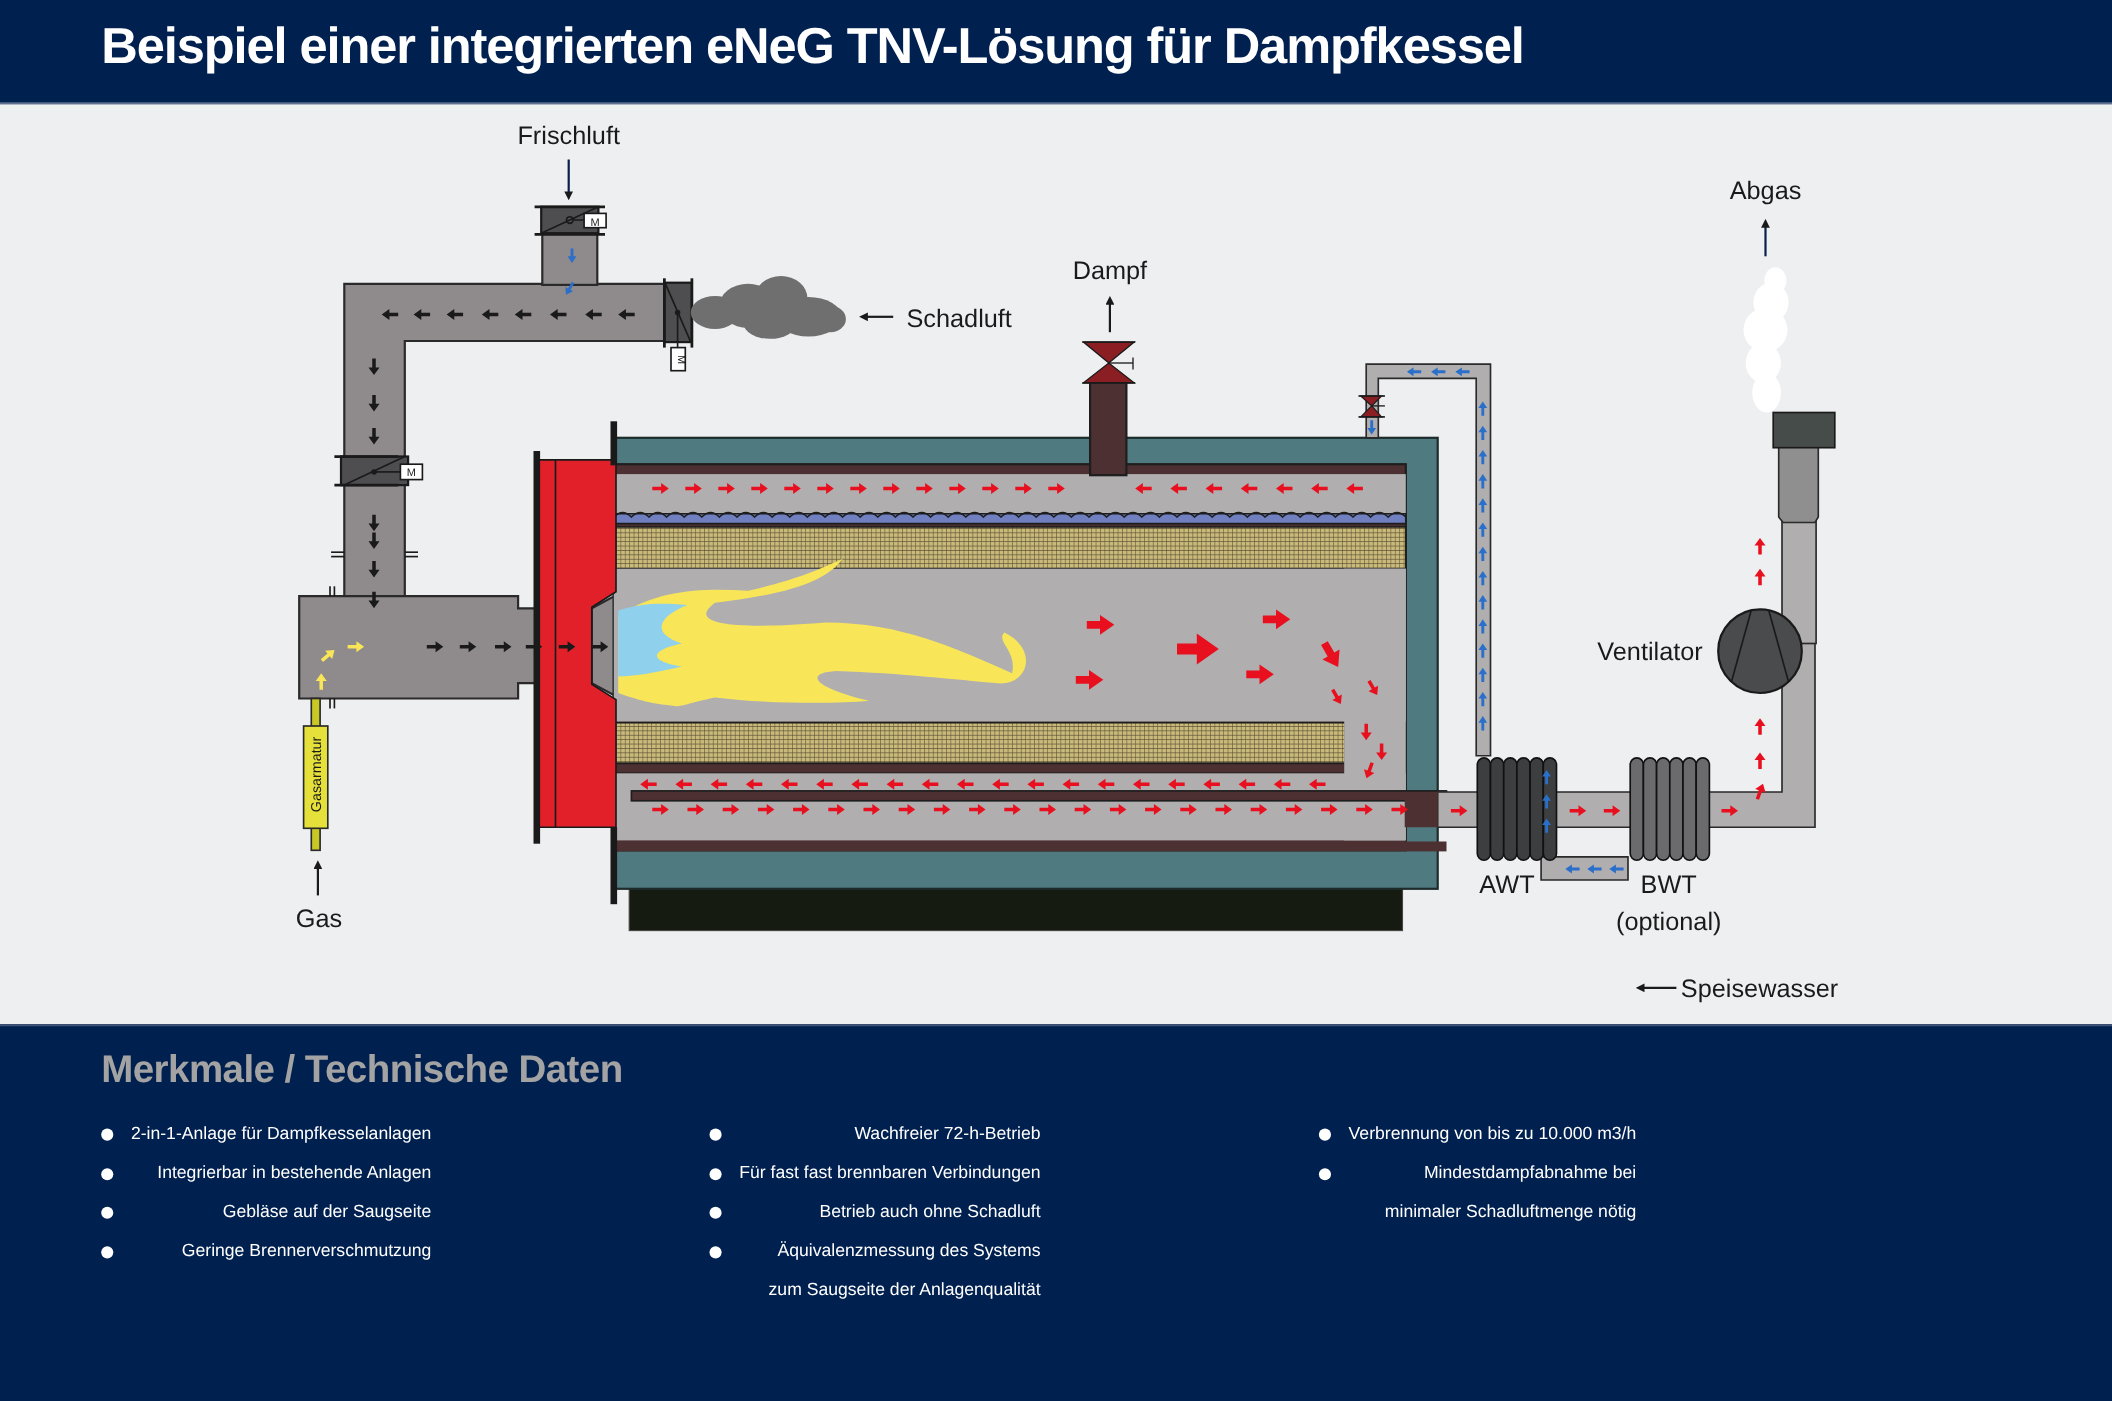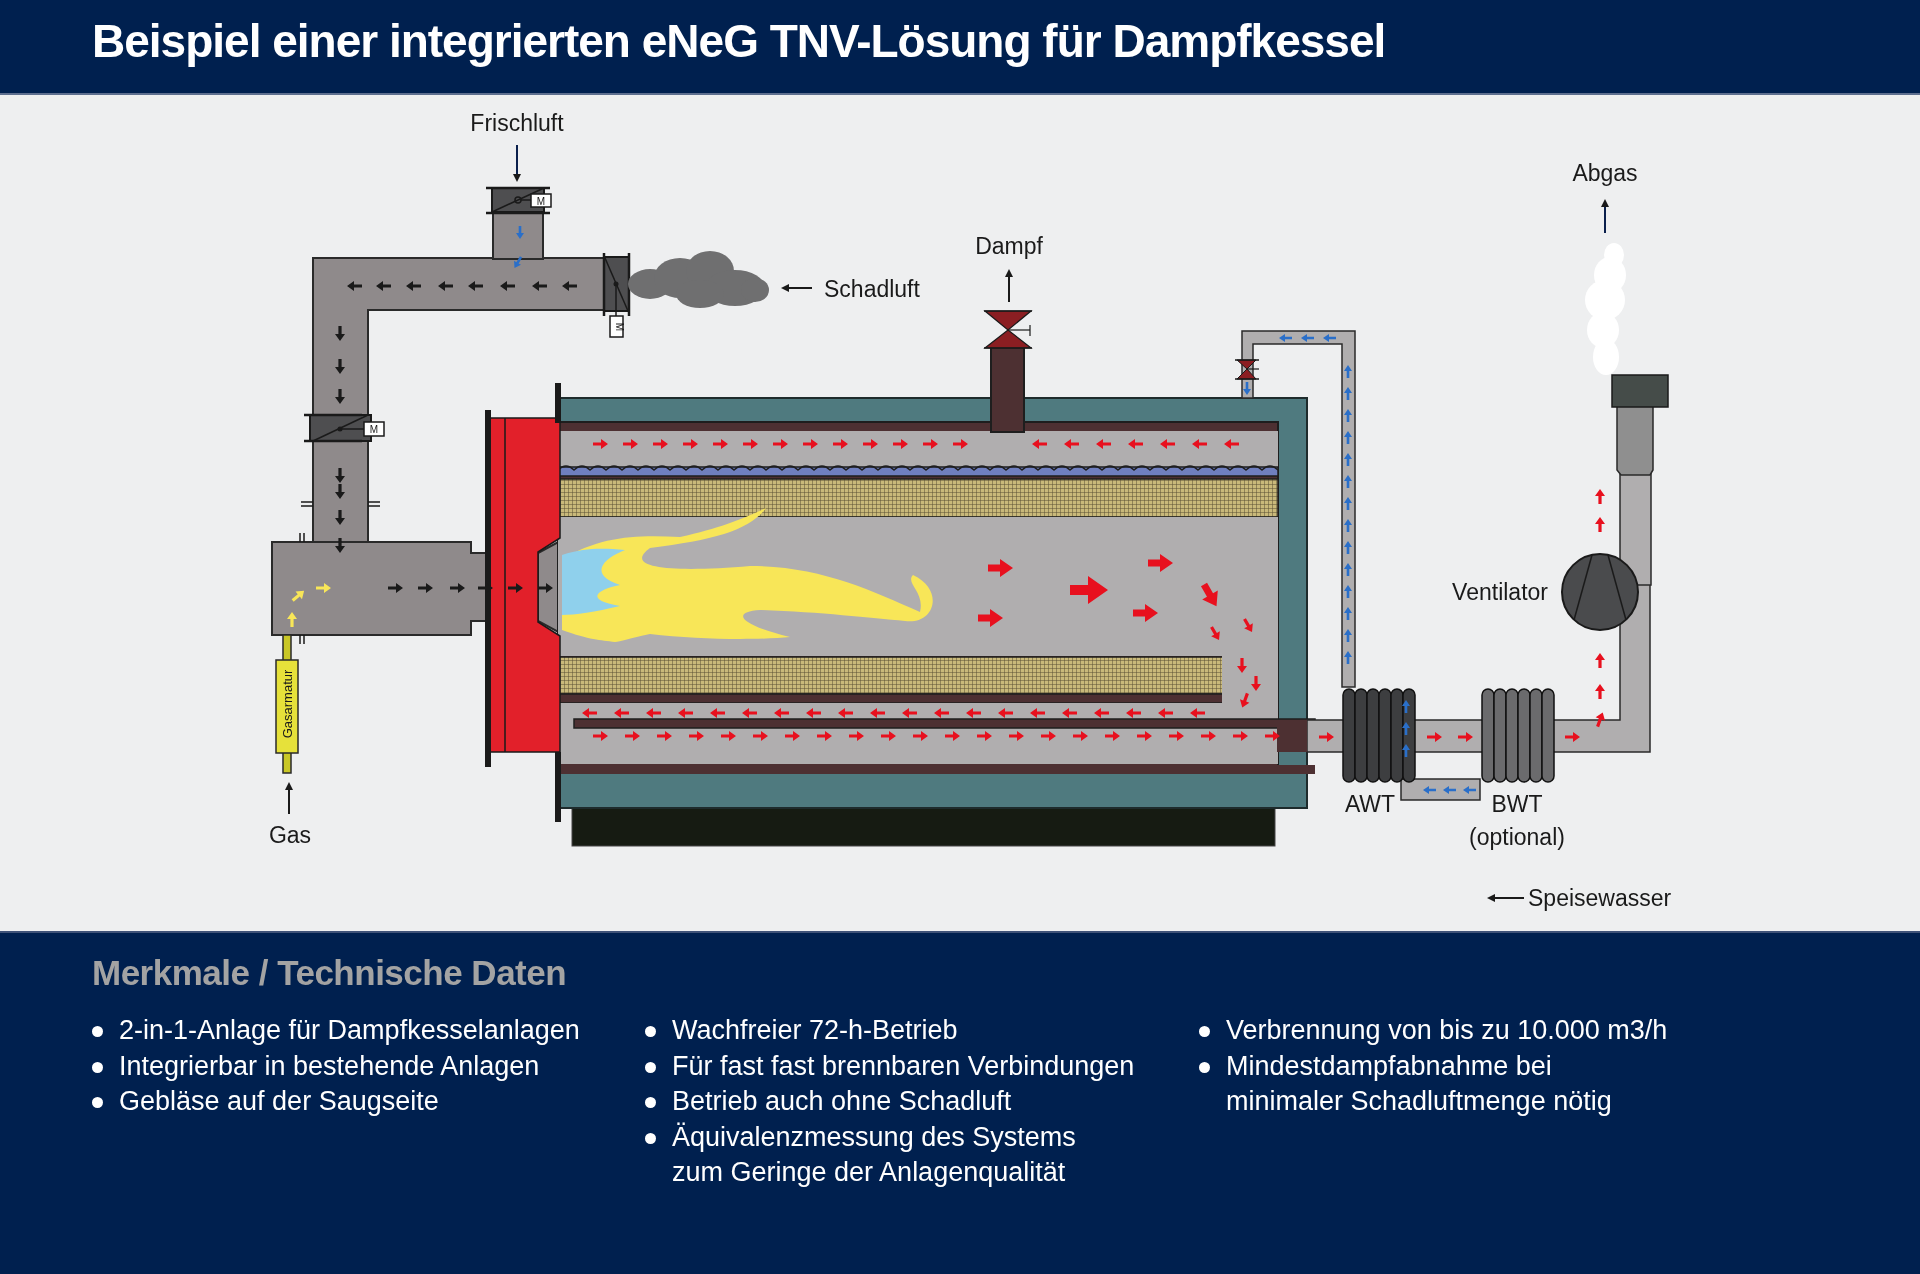--- a/index.html
+++ b/index.html
@@ -3,21 +3,21 @@
 <meta charset="utf-8">
 <style>
   html,body{margin:0;padding:0;}
   body{width:1920px;height:1274px;position:relative;overflow:hidden;background:#eeeff0;font-family:"Liberation Sans","DejaVu Sans",sans-serif;}
   .header{position:absolute;left:0;top:0;width:1920px;height:93px;background:#00204f;border-bottom:2px solid #5e6f8f;}
   .header h1{position:absolute;left:92px;top:14px;margin:0;color:#fff;font-size:46px;font-weight:bold;letter-spacing:-1px;white-space:nowrap;text-align:center;}
   .panel{position:absolute;left:0;top:95px;width:1920px;height:836px;background:#eeeff0;}
   .panel svg{position:absolute;left:0;top:0;}
   .footer{position:absolute;left:0;top:931px;width:1920px;height:343px;background:#00204f;border-top:2px solid #3f5278;}
   .footer h2{position:absolute;left:92px;top:20px;margin:0;color:#a3a3a3;font-size:35px;font-weight:bold;letter-spacing:-0.5px;white-space:nowrap;}
-  .col{position:absolute;top:80px;margin:0;padding:0;list-style:none;color:#fff;font-size:27px;}
+  .col{position:absolute;top:80px;margin:0;padding:0;list-style:none;color:#fff;font-size:16px;text-align:right;}
   .col li{position:relative;height:35.5px;line-height:35.5px;padding-left:27px;white-space:nowrap;}
   .col li .dot{position:absolute;left:0;top:13px;width:11px;height:11px;border-radius:50%;background:#fff;}
   .lbl{font-family:"Liberation Sans","DejaVu Sans",sans-serif;fill:#1a1a1a;font-size:23px;}
 </style>
 </head>
 <body>
 
 <div class="header">
   <h1>Beispiel einer integrierten eNeG TNV-Lösung für Dampfkessel</h1>
 </div>
@@ -379,26 +379,27 @@
   <text class="lbl" x="1528" y="906">Speisewasser</text>
 </svg>
 </div>
 
 <div class="footer">
   <h2>Merkmale / Technische Daten</h2>
   <ul class="col" id="col0" style="left:92px;">
       <li><span class="dot"></span><span>2-in-1-Anlage für Dampfkesselanlagen</span></li>
       <li><span class="dot"></span><span>Integrierbar in bestehende Anlagen</span></li>
       <li><span class="dot"></span><span>Gebläse auf der Saugseite</span></li>
+      <li><span class="dot"></span><span>Geringe Brennerverschmutzung</span></li>
     </ul>
   <ul class="col" id="col1" style="left:645px;">
       <li><span class="dot"></span><span>Wachfreier 72-h-Betrieb</span></li>
       <li><span class="dot"></span><span>Für fast fast brennbaren Verbindungen</span></li>
       <li><span class="dot"></span><span>Betrieb auch ohne Schadluft</span></li>
       <li><span class="dot"></span><span>Äquivalenzmessung des Systems</span></li>
-      <li><span>zum Geringe der Anlagenqualität</span></li>
+      <li><span>zum Saugseite der Anlagenqualität</span></li>
     </ul>
   <ul class="col" id="col2" style="left:1199px;">
       <li><span class="dot"></span><span>Verbrennung von bis zu 10.000 m3/h</span></li>
       <li><span class="dot"></span><span>Mindestdampfabnahme bei</span></li>
       <li><span>minimaler Schadluftmenge nötig</span></li>
     </ul>
 </div>
 
 </body></html>

